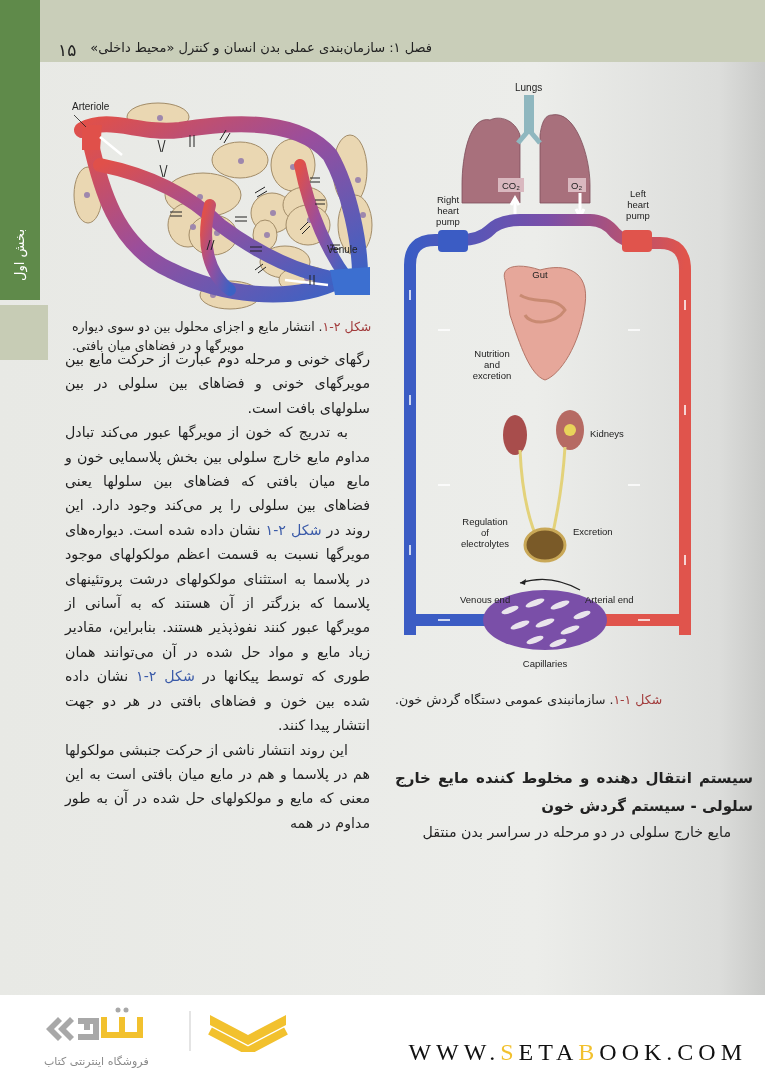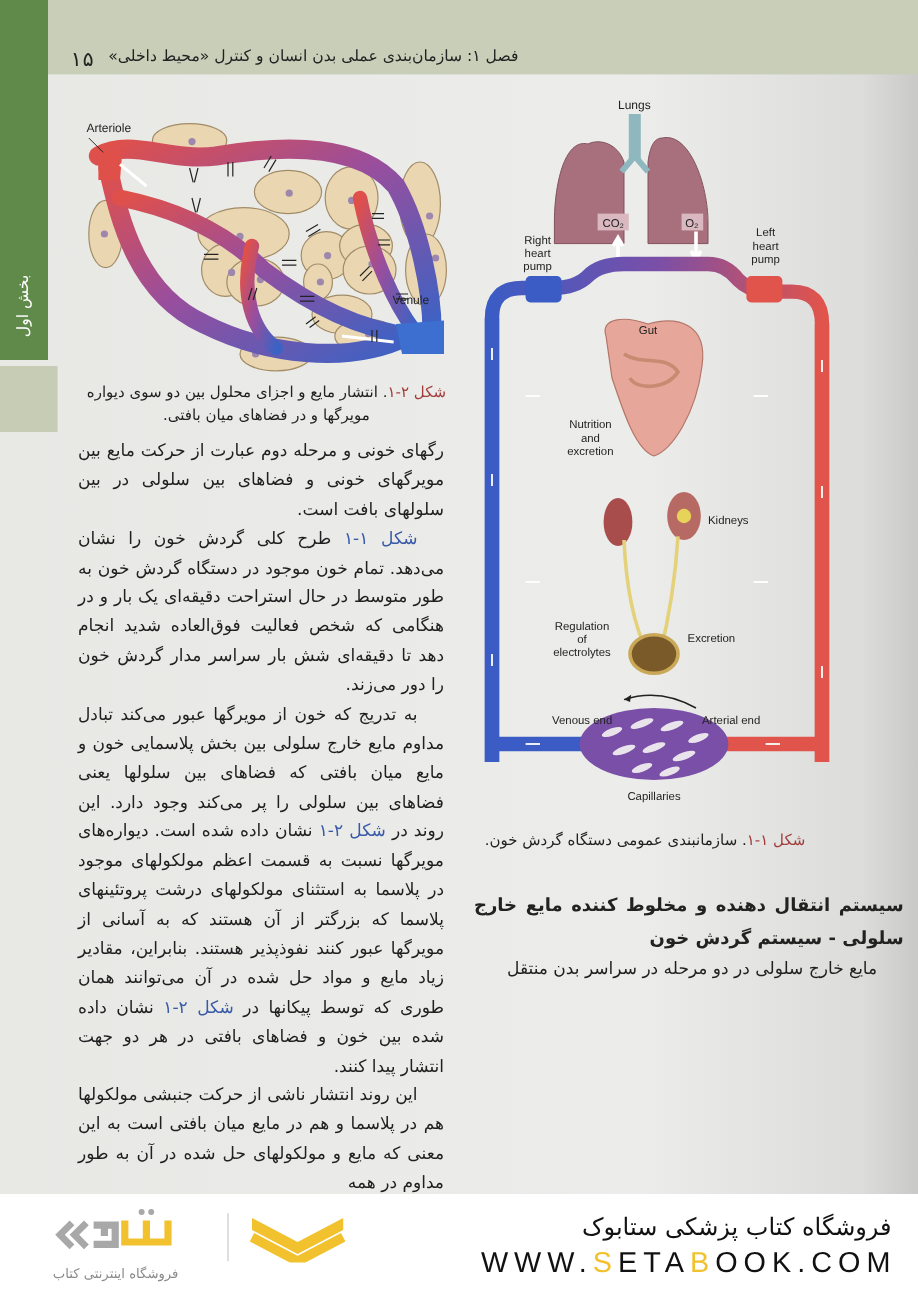--- a/index.html
+++ b/index.html
@@ -2,33 +2,33 @@
 <html><head>
 <meta charset="utf-8">
 <style>
   html,body{margin:0;padding:0;}
   body{width:765px;height:1080px;position:relative;overflow:hidden;background:#e9eae6;font-family:"DejaVu Sans",sans-serif;}
   .page{position:absolute;left:0;top:0;width:765px;height:995px;background:linear-gradient(90deg,#e8e9e5 0%,#ecedea 70%,#dcdddb 94%,#c9cac8 100%);}
   .header-band{position:absolute;left:0;top:0;width:765px;height:62px;background:#c9ceb9;}
   .green-strip{position:absolute;left:0;top:0;width:40px;height:300px;background:#5f8a4a;}
   .side-tab-light{position:absolute;left:0;top:305px;width:48px;height:55px;background:#c7ccb5;}
   .side-tab-text{position:absolute;left:12px;top:215px;width:20px;height:80px;color:#fff;font-size:13px;writing-mode:vertical-rl;transform:rotate(180deg);text-align:center;direction:rtl;}
-  .page-number{position:absolute;left:58px;top:40px;font-size:17px;color:#222;font-family:Liberation Mono, monospace;letter-spacing:1px;}
+  .page-number{position:absolute;left:58px;top:40px;font-size:17px;color:#222;font-family:Liberation Serif, serif;letter-spacing:1px;}
   .running-head{position:absolute;right:333px;top:40px;font-size:13px;color:#222;direction:rtl;white-space:nowrap;}
   .fig-box{position:absolute;}
-  .caption{position:absolute;direction:rtl;font-size:12.5px;line-height:19px;color:#222;text-align:center;}
+  .caption{position:absolute;direction:rtl;font-size:12.5px;line-height:19px;color:#222;text-align:left;}
   .caption .lbl{color:#a23c3c;}
   .body-col{position:absolute;direction:rtl;font-size:14.2px;line-height:24.4px;color:#1f1f1f;text-align:justify;}
   .body-col p{margin:0;}
   .body-col .indent{text-indent:22px;}
   .ref{color:#3a5aa8;}
   .heading{font-weight:bold;font-size:15px;line-height:28px;color:#222;}
   .footer{position:absolute;left:0;top:995px;width:765px;height:85px;background:#fff;}
   .footer-title{position:absolute;right:22px;top:15px;font-size:20px;color:#111;direction:rtl;white-space:nowrap;}
-  .footer-url{position:absolute;right:18px;top:44px;font-size:24px;letter-spacing:5px;color:#111;font-family:Liberation Sans, sans-serif;white-space:nowrap;}
+  .footer-url{position:absolute;right:18px;top:44px;font-size:24px;letter-spacing:5px;color:#111;font-family:Liberation Serif, serif;white-space:nowrap;}
   .footer-url .acc{color:#f2c12e;}
   .logo-box{position:absolute;left:38px;top:12px;width:260px;height:65px;}
   .logo-sub{position:absolute;left:44px;top:60px;font-size:11px;color:#8a8a8a;direction:rtl;white-space:nowrap;}
   svg text{font-family:"Liberation Sans",sans-serif;}
 </style>
 </head>
 <body>
 
 <div class="page">
   <div class="header-band"></div>
@@ -215,43 +215,41 @@
         <path d="M60 545 l-12 0"></path>
           <path d="M260 545 l-12 0"></path>
       </g>
     </svg>
   </div>
 
   <div class="caption" style="left:395px;top:690px;width:285px;">
     <span class="lbl">شکل ۱-۱</span><span>. سازمانبندی عمومی دستگاه گردش خون.</span>
   </div>
 
-  <div class="body-col" style="left:65px;top:364px;width:305px;">
+  <div class="body-col" style="left:65px;top:347px;width:305px;">
     <p>رگهای خونی و مرحله دوم عبارت از حرکت مایع بین مویرگهای خونی و فضاهای بین سلولی در بین سلولهای بافت است.</p>
-    <p class="indent"><span class="ref">شکل ۱-۱</span><span> طرح کلی گردش خون را نشان می‌دهد. تمام خون موجود در دستگاه گردش خون به طور متوسط در حال استراحت دقیقه‌ای یک بار و در هنگامی که شخص فعالیت فوق‌العاده شدید انجام دهد تا دقیقه‌ای شش بار سراسر مدار گردش خون را دور می‌زند.</span></p>
     <p class="indent"><span>به تدریج که خون از مویرگها عبور می‌کند تبادل مداوم مایع خارج سلولی بین بخش پلاسمایی خون و مایع میان بافتی که فضاهای بین سلولها یعنی فضاهای بین سلولی را پر می‌کند وجود دارد. این روند در </span><span class="ref">شکل ۲-۱</span><span> نشان داده شده است. دیواره‌های مویرگها نسبت به قسمت اعظم مولکولهای موجود در پلاسما به استثنای مولکولهای درشت پروتئینهای پلاسما که بزرگتر از آن هستند که به آسانی از مویرگها عبور کنند نفوذپذیر هستند. بنابراین، مقادیر زیاد مایع و مواد حل شده در آن می‌توانند همان طوری که توسط پیکانها در </span><span class="ref">شکل ۲-۱</span><span> نشان داده شده بین خون و فضاهای بافتی در هر دو جهت انتشار پیدا کنند.</span></p>
     <p class="indent">این روند انتشار ناشی از حرکت جنبشی مولکولها هم در پلاسما و هم در مایع میان بافتی است به این معنی که مایع و مولکولهای حل شده در آن به طور مداوم در همه</p>
   </div>
 
   <div class="body-col" style="left:395px;top:740px;width:358px;">
-    <p class="heading" style="margin-top:0;">سیستم انتقال دهنده و مخلوط کننده مایع خارج سلولی - سیستم گردش خون</p>
+    <p class="heading" style="margin-top:24px;">سیستم انتقال دهنده و مخلوط کننده مایع خارج سلولی - سیستم گردش خون</p>
     <p class="indent">مایع خارج سلولی در دو مرحله در سراسر بدن منتقل</p>
   </div>
 </div>
 
 <div class="footer">
   <div class="logo-box">
     <svg width="260" height="45" viewBox="0 0 260 45">
       <path d="M8 22 L20 10 L24 14 L16 22 L24 30 L20 34 Z" fill="#a8a8a8"></path>
       <path d="M20 22 L32 10 L36 14 L28 22 L36 30 L32 34 Z" fill="#a8a8a8"></path>
       <path d="M40 14 h18 v16 h-18 M46 20 h6" fill="none" stroke="#a8a8a8" stroke-width="6"></path>
       <path d="M66 10 v18 h36 v-18 M84 10 v18" fill="none" stroke="#f2c12e" stroke-width="6"></path>
       <circle cx="80" cy="3" r="2.5" fill="#a8a8a8"></circle>
         <circle cx="88" cy="3" r="2.5" fill="#a8a8a8"></circle>
       <line x1="152" y1="4" x2="152" y2="44" stroke="#c9c9c9" stroke-width="1"></line>
       <path d="M172 8 L210 28 L248 8 L248 18 L210 38 L172 18 Z" fill="#f2c12e"></path>
       <path d="M172 24 L210 44 L248 24" fill="none" stroke="#f2c12e" stroke-width="8"></path>
     </svg>
   </div>
   <div class="logo-sub">فروشگاه اینترنتی کتاب</div>
-  <div class="footer-title">فروشگاه کتاب پزشکی ستابوک</div>
   <div class="footer-url"><span>WWW.</span><span class="acc">S</span><span>ETA</span><span class="acc">B</span><span>OOK.COM</span></div>
 </div>
 
 </body></html>

